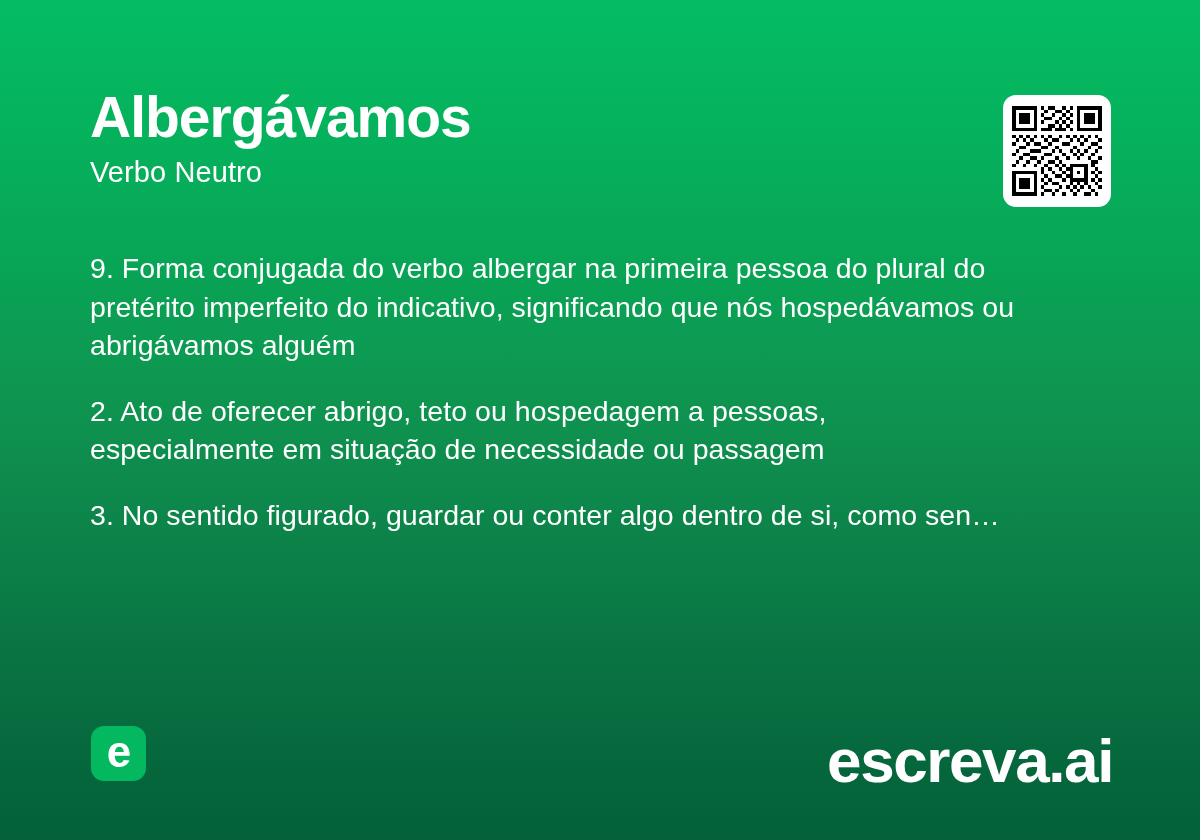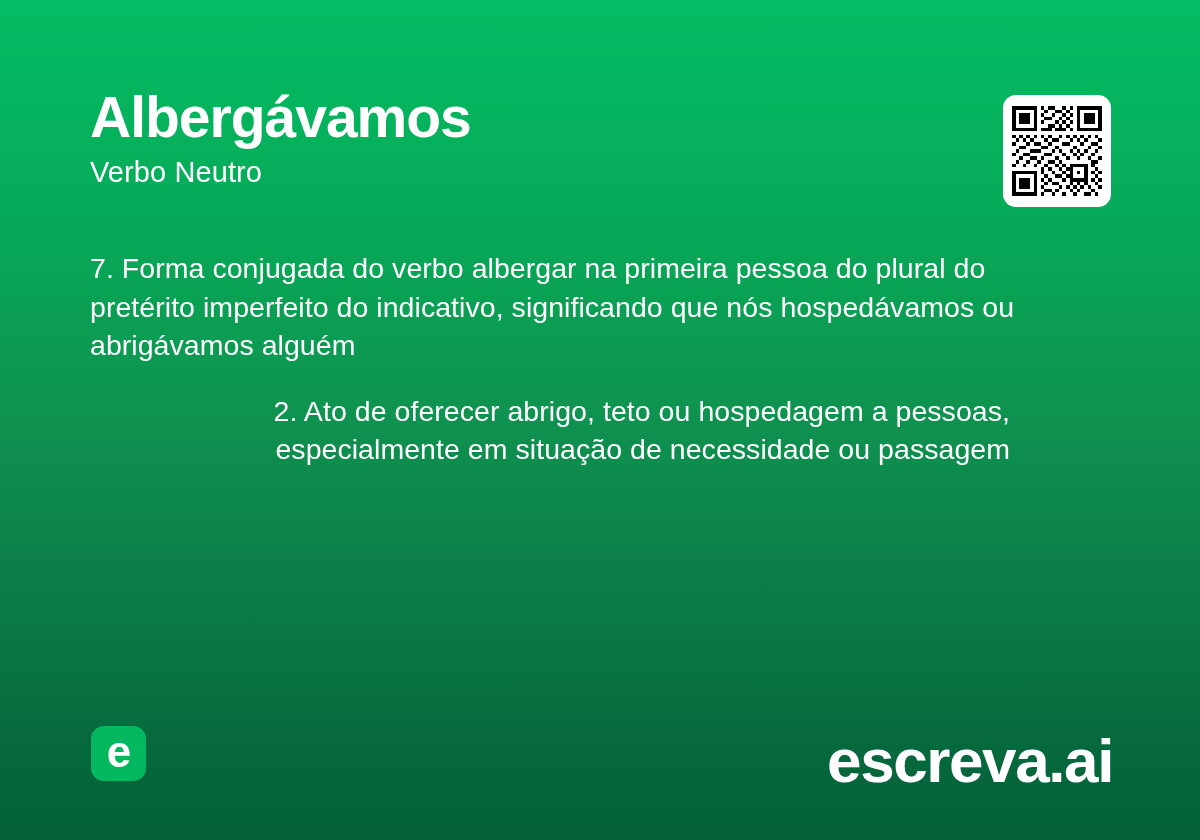--- a/index.html
+++ b/index.html
@@ -68,21 +68,21 @@
   .definition {
     font-size:28.5px;
     line-height:38.5px;
     color:#ffffff;
     letter-spacing:0.05px;
     margin-bottom:27px;
   }
   .definition:last-child { margin-bottom:0; }
 
   .def-1 { max-width:1008px; }
-  .def-2 { max-width:920px;text-align:right; }
+  .def-2 { max-width:920px; }
   .def-3 { max-width:950px; }
 
   
   #footer-logo {
     position:absolute;
     left:91px; top:726px;
     width:55px; height:55px;
     background:#04b860;
     border-radius:13px;
   }
@@ -313,22 +313,23 @@
         <rect x="14" y="24" width="1" height="1"></rect>
           <rect x="17" y="24" width="1" height="1"></rect>
         <rect x="20" y="24" width="1" height="1"></rect>
           <rect x="21" y="24" width="1" height="1"></rect>
         <rect x="23" y="24" width="1" height="1"></rect>
       </g>
     </svg>
   </div>
 
   <div id="definitions">
-    <div class="definition def-1">7. Forma conjugada do verbo albergar na primeira pessoa do plural do pretérito imperfeito do indicativo, significando que nós hospedávamos ou abrigávamos alguém</div>
+    <div class="definition def-1">9. Forma conjugada do verbo albergar na primeira pessoa do plural do pretérito imperfeito do indicativo, significando que nós hospedávamos ou abrigávamos alguém</div>
     <div class="definition def-2">2. Ato de oferecer abrigo, teto ou hospedagem a pessoas, especialmente em situação de necessidade ou passagem</div>
+    <div class="definition def-3">3. No sentido figurado, guardar ou conter algo dentro de si, como sen…</div>
   </div>
 
   <div id="footer-logo">
     <div id="footer-logo-letter">e</div>
   </div>
 
   <div id="brand-wordmark">escreva.ai</div>
 
 </div>
 

